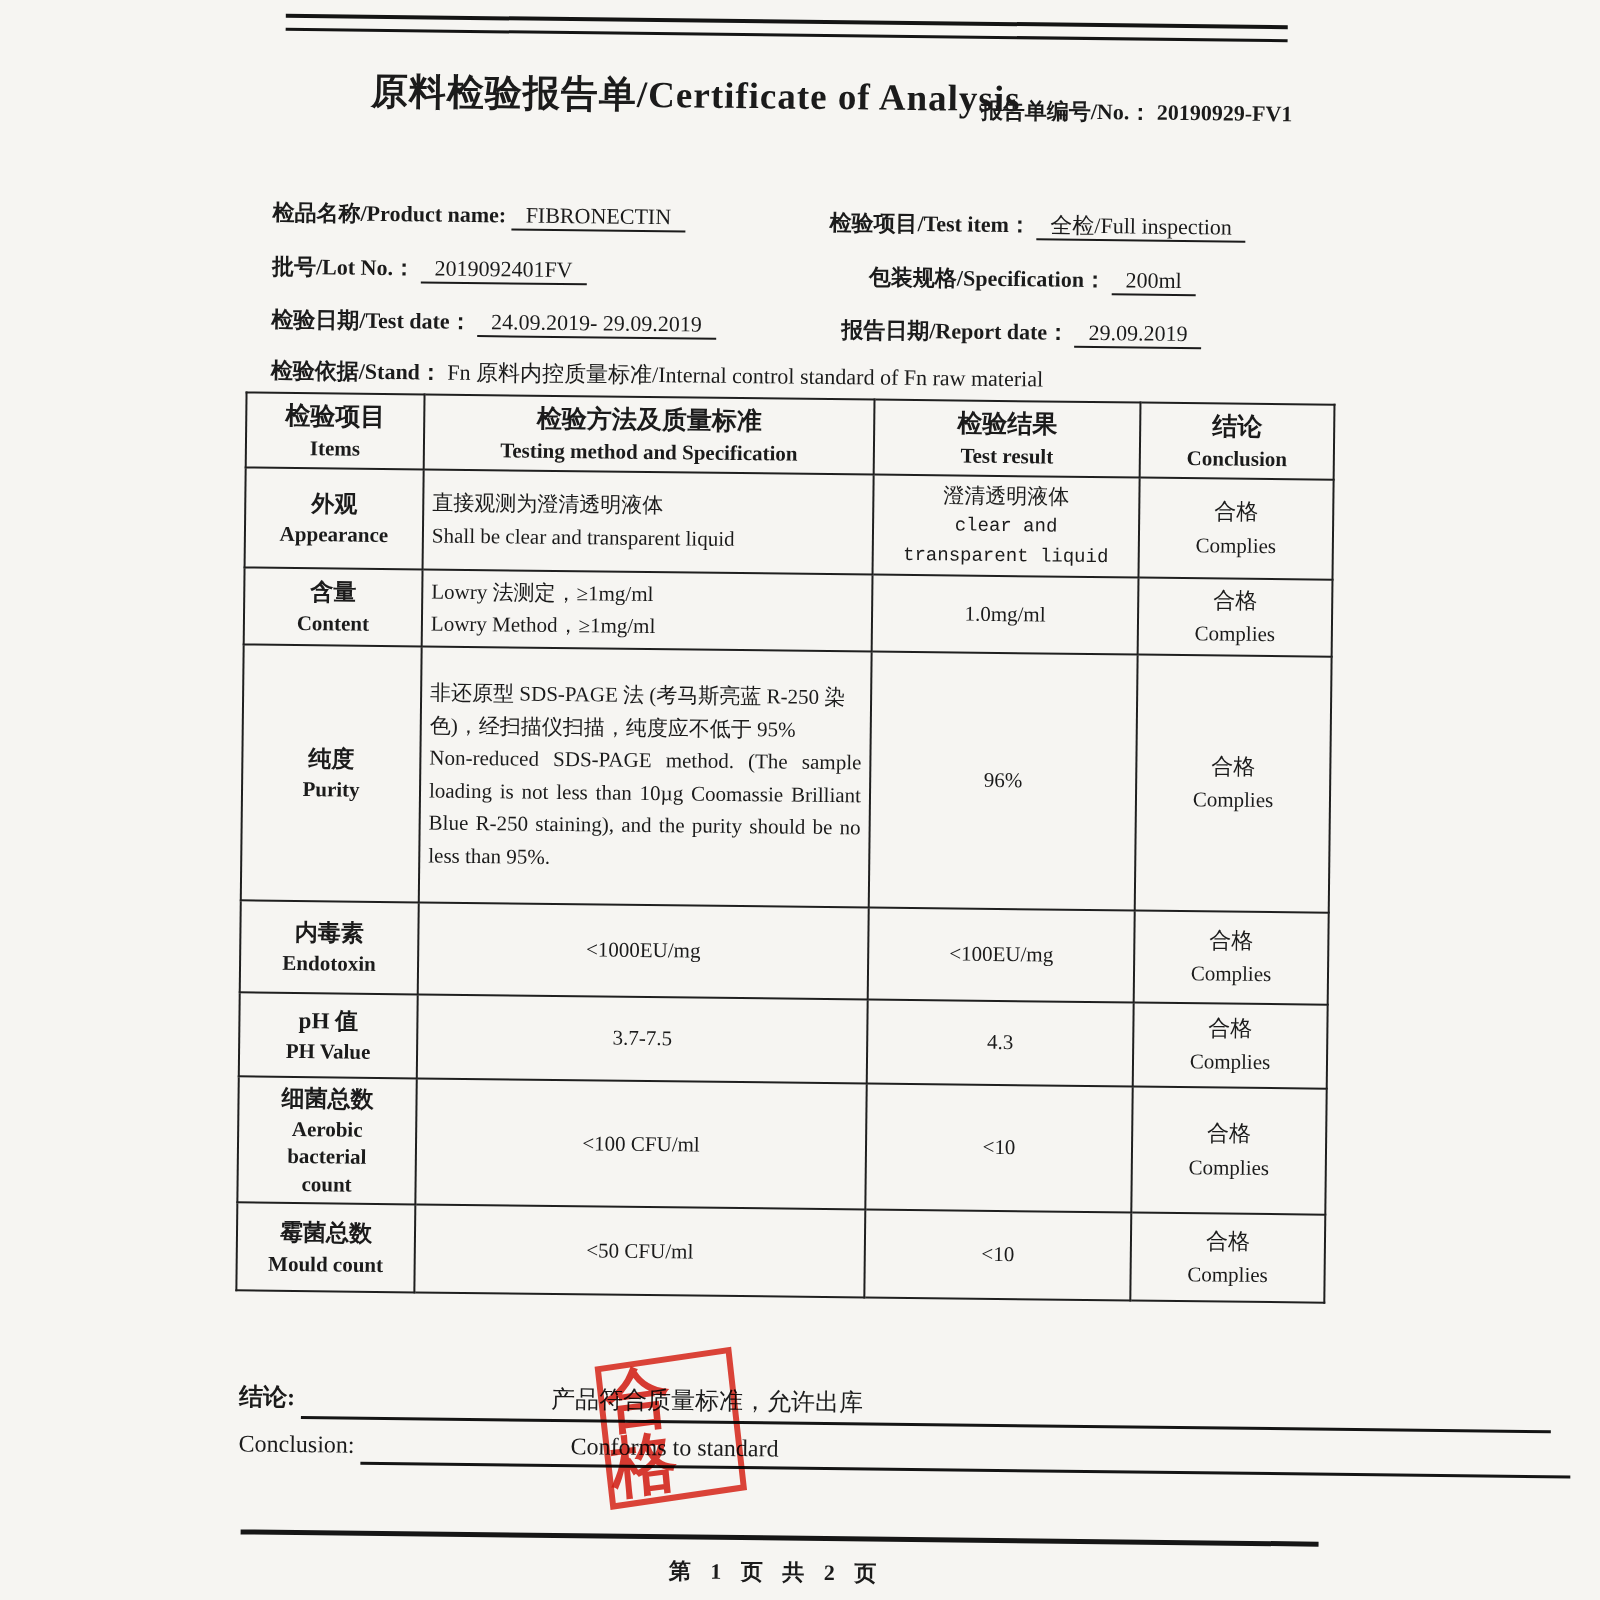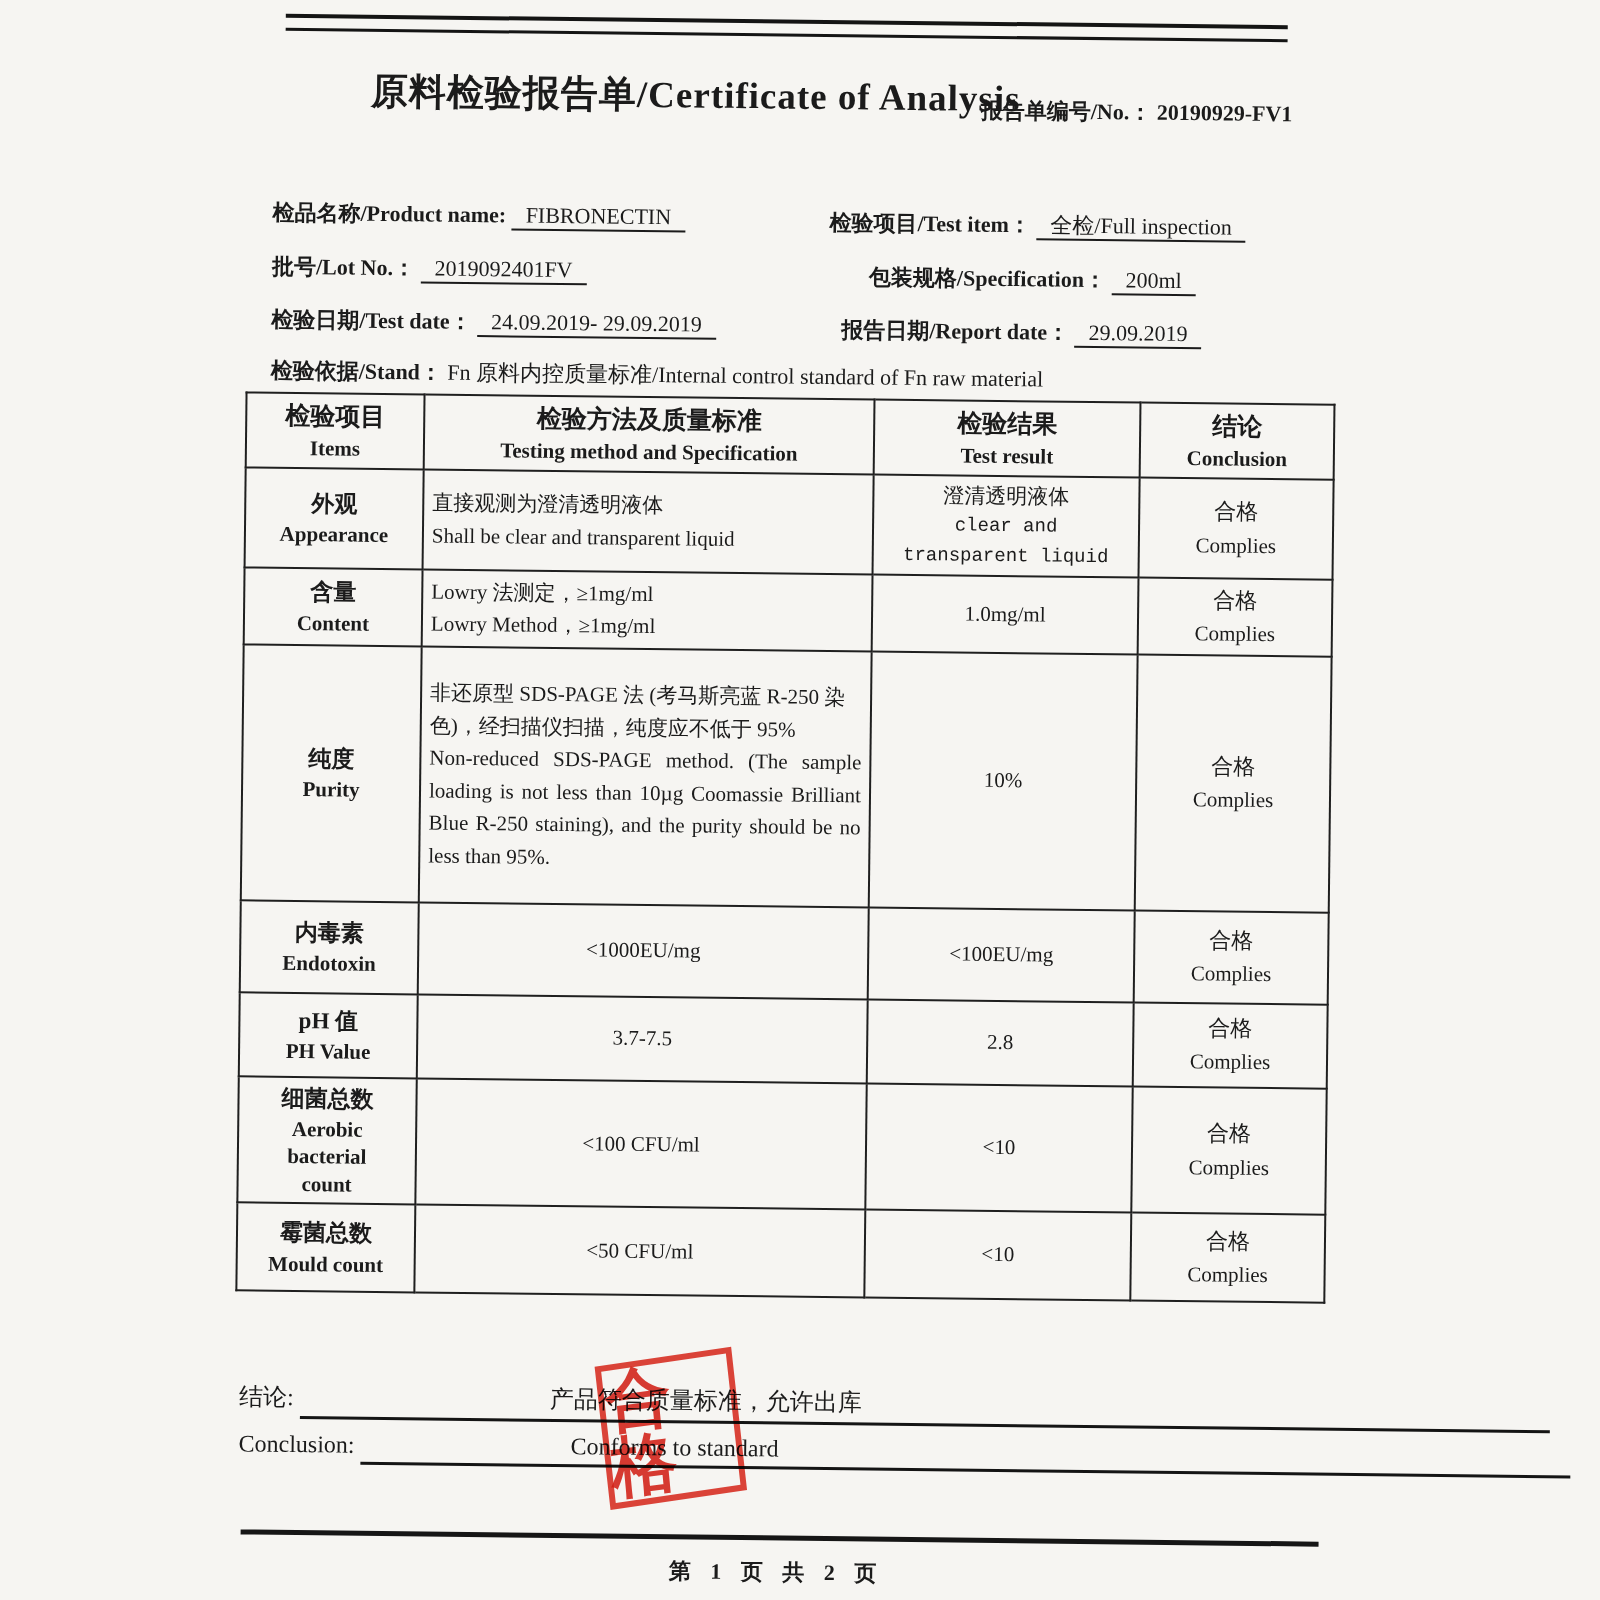--- a/index.html
+++ b/index.html
@@ -45,21 +45,21 @@
   .result-cell .cn-part{display:block;}
   .result-cell .mono-part{display:block;font-family:"Liberation Mono", monospace;
     font-size:19px;white-space:pre-line;line-height:1.55;}
   .concl-cell{text-align:center;line-height:1.55;}
   .concl-cell .cn{display:block;font-size:22px;}
   .concl-cell .en{display:block;font-size:21px;}
 
   
   .cl-line{position:absolute;font-size:24px;white-space:nowrap;}
   .cl-line .cl-label{display:inline-block;vertical-align:bottom;padding-bottom:6px;}
-  .cl-line .bold{font-weight:normal;}
+  .cl-line .bold{font-weight:bold;}
   .cl-line .cl-value{display:inline-block;vertical-align:bottom;
     border-bottom:3px solid #141414;padding-bottom:4px;text-align:left;}
 
   
   .stamp{position:absolute;left:618px;top:1352px;width:126px;height:132px;
     border:6px solid rgba(213,35,24,0.85);
     transform:rotate(-9deg) skewX(-2deg);
     display:flex;align-items:center;justify-content:center;
     mix-blend-mode:multiply;}
   .stamp .stamp-text{font-size:66px;font-weight:bold;color:rgba(210,32,22,0.88);
@@ -176,21 +176,21 @@
 
       <tr style="height:256px;">
         <td class="item-cell">
               <span class="cn">纯度</span>
               <span class="en">Purity</span>
             </td>
         <td class="method-cell justify">
               <span class="cn-part">非还原型 SDS-PAGE 法 (考马斯亮蓝 R-250 染色)，经扫描仪扫描，纯度应不低于 95%</span>
               <span class="en-part">Non-reduced SDS-PAGE method. (The sample loading is not less than 10µg Coomassie Brilliant Blue R-250 staining), and the purity should be no less than 95%.</span>
             </td>
-        <td class="result-cell"><span>10%</span></td>
+        <td class="result-cell"><span>96%</span></td>
         <td class="concl-cell">
               <span class="cn">合格</span>
               <span class="en">Complies</span>
             </td>
       </tr>
 
       <tr style="height:92px;">
         <td class="item-cell">
               <span class="cn">内毒素</span>
               <span class="en">Endotoxin</span>
@@ -202,21 +202,21 @@
               <span class="en">Complies</span>
             </td>
       </tr>
 
       <tr style="height:84px;">
         <td class="item-cell">
               <span class="cn">pH 值</span>
               <span class="en">PH Value</span>
             </td>
         <td class="method-cell center"><span>3.7-7.5</span></td>
-        <td class="result-cell"><span>2.8</span></td>
+        <td class="result-cell"><span>4.3</span></td>
         <td class="concl-cell">
               <span class="cn">合格</span>
               <span class="en">Complies</span>
             </td>
       </tr>
 
       <tr style="height:118px;">
         <td class="item-cell">
               <span class="cn">细菌总数</span>
               <span class="en" style="white-space:pre-line;">Aerobic

